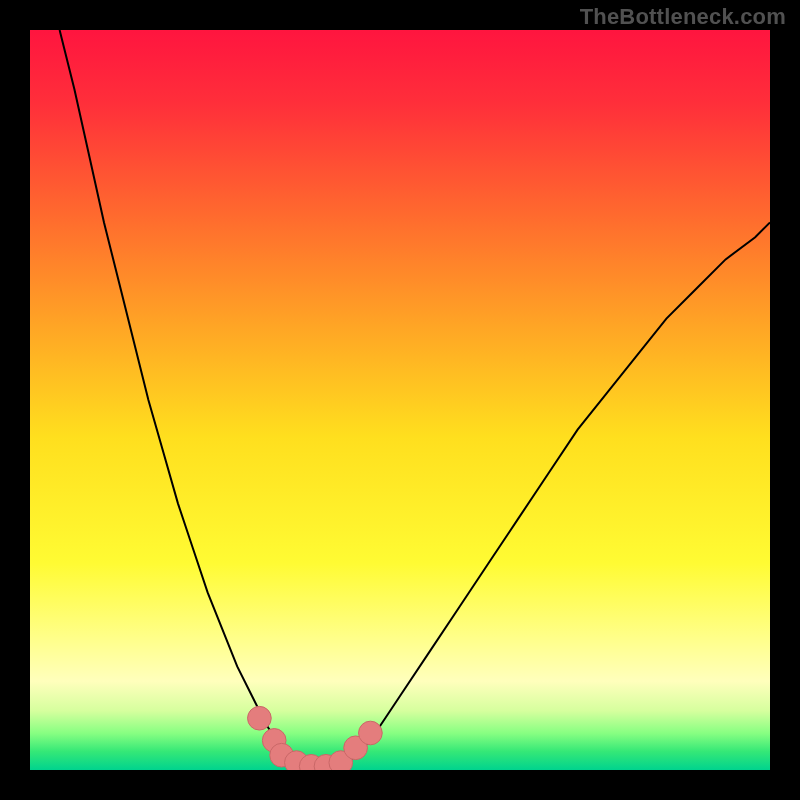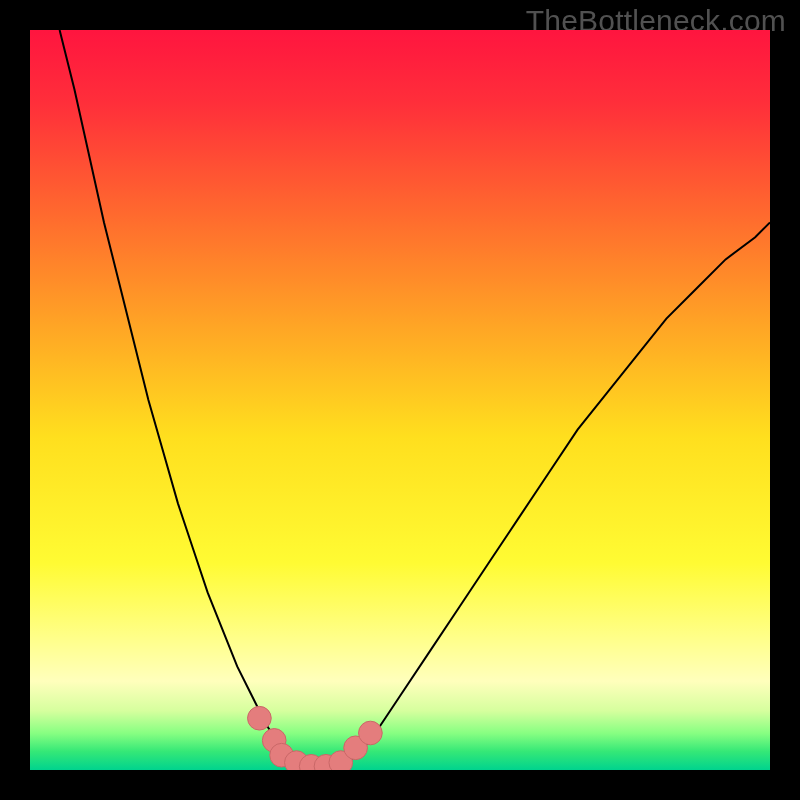--- a/index.html
+++ b/index.html
@@ -17,22 +17,22 @@
     left: 0;
     width: 800px;
     height: 800px;
     background: #000000;
   }
   .watermark {
     position: absolute;
     top: 4px;
     right: 14px;
     color: #515151;
-    font-size: 30px;
-    font-weight: 400;
+    font-size: 22px;
+    font-weight: 700;
     letter-spacing: 0.2px;
   }
   svg.chart {
     position: absolute;
     top: 30px;
     left: 30px;
     width: 740px;
     height: 740px;
     display: block;
   }

